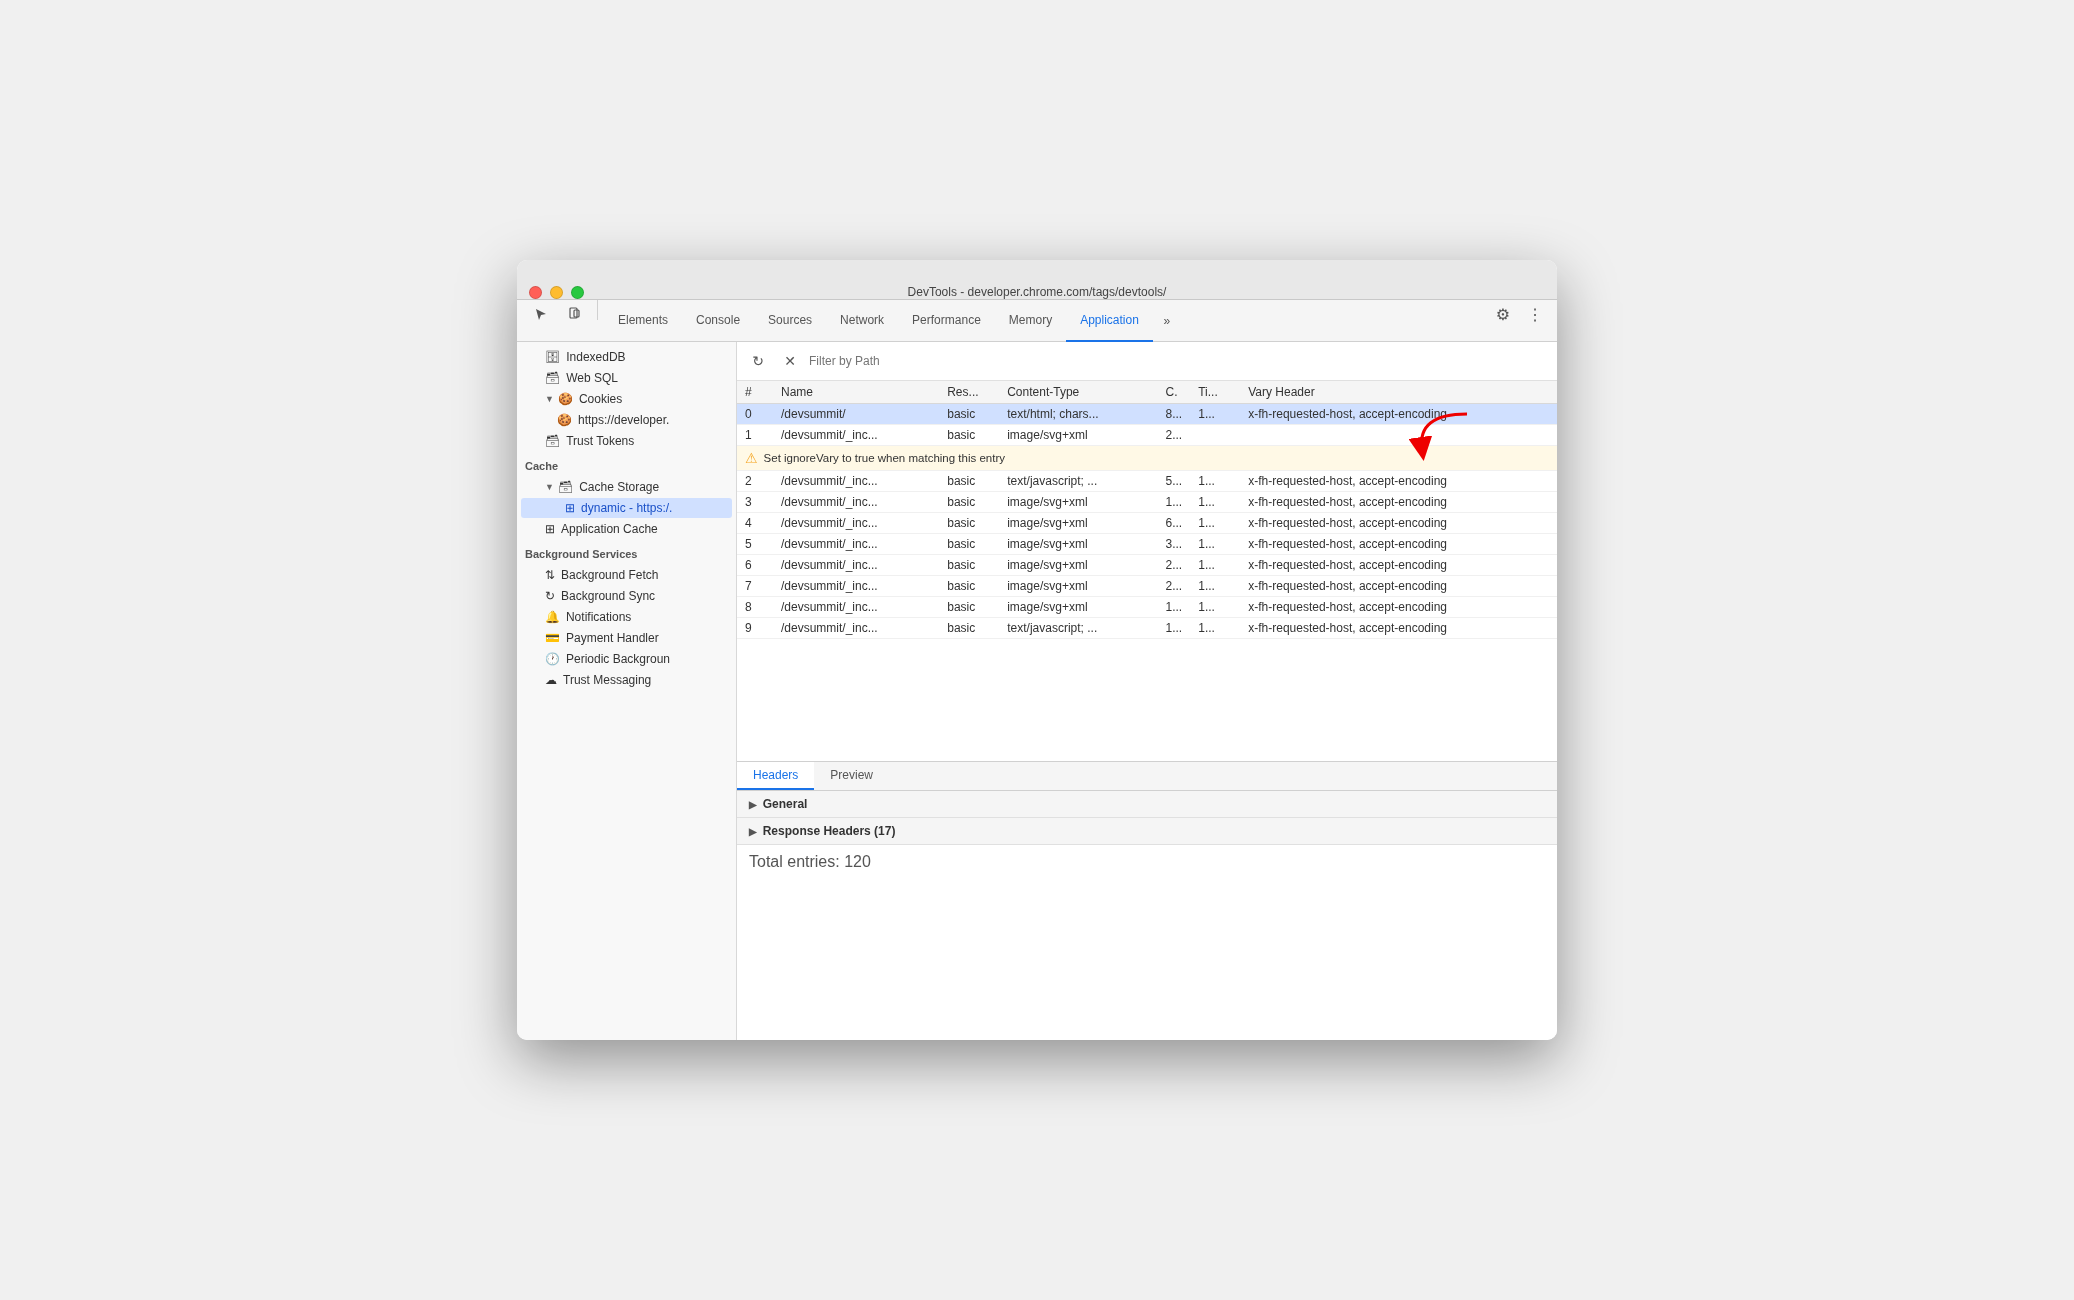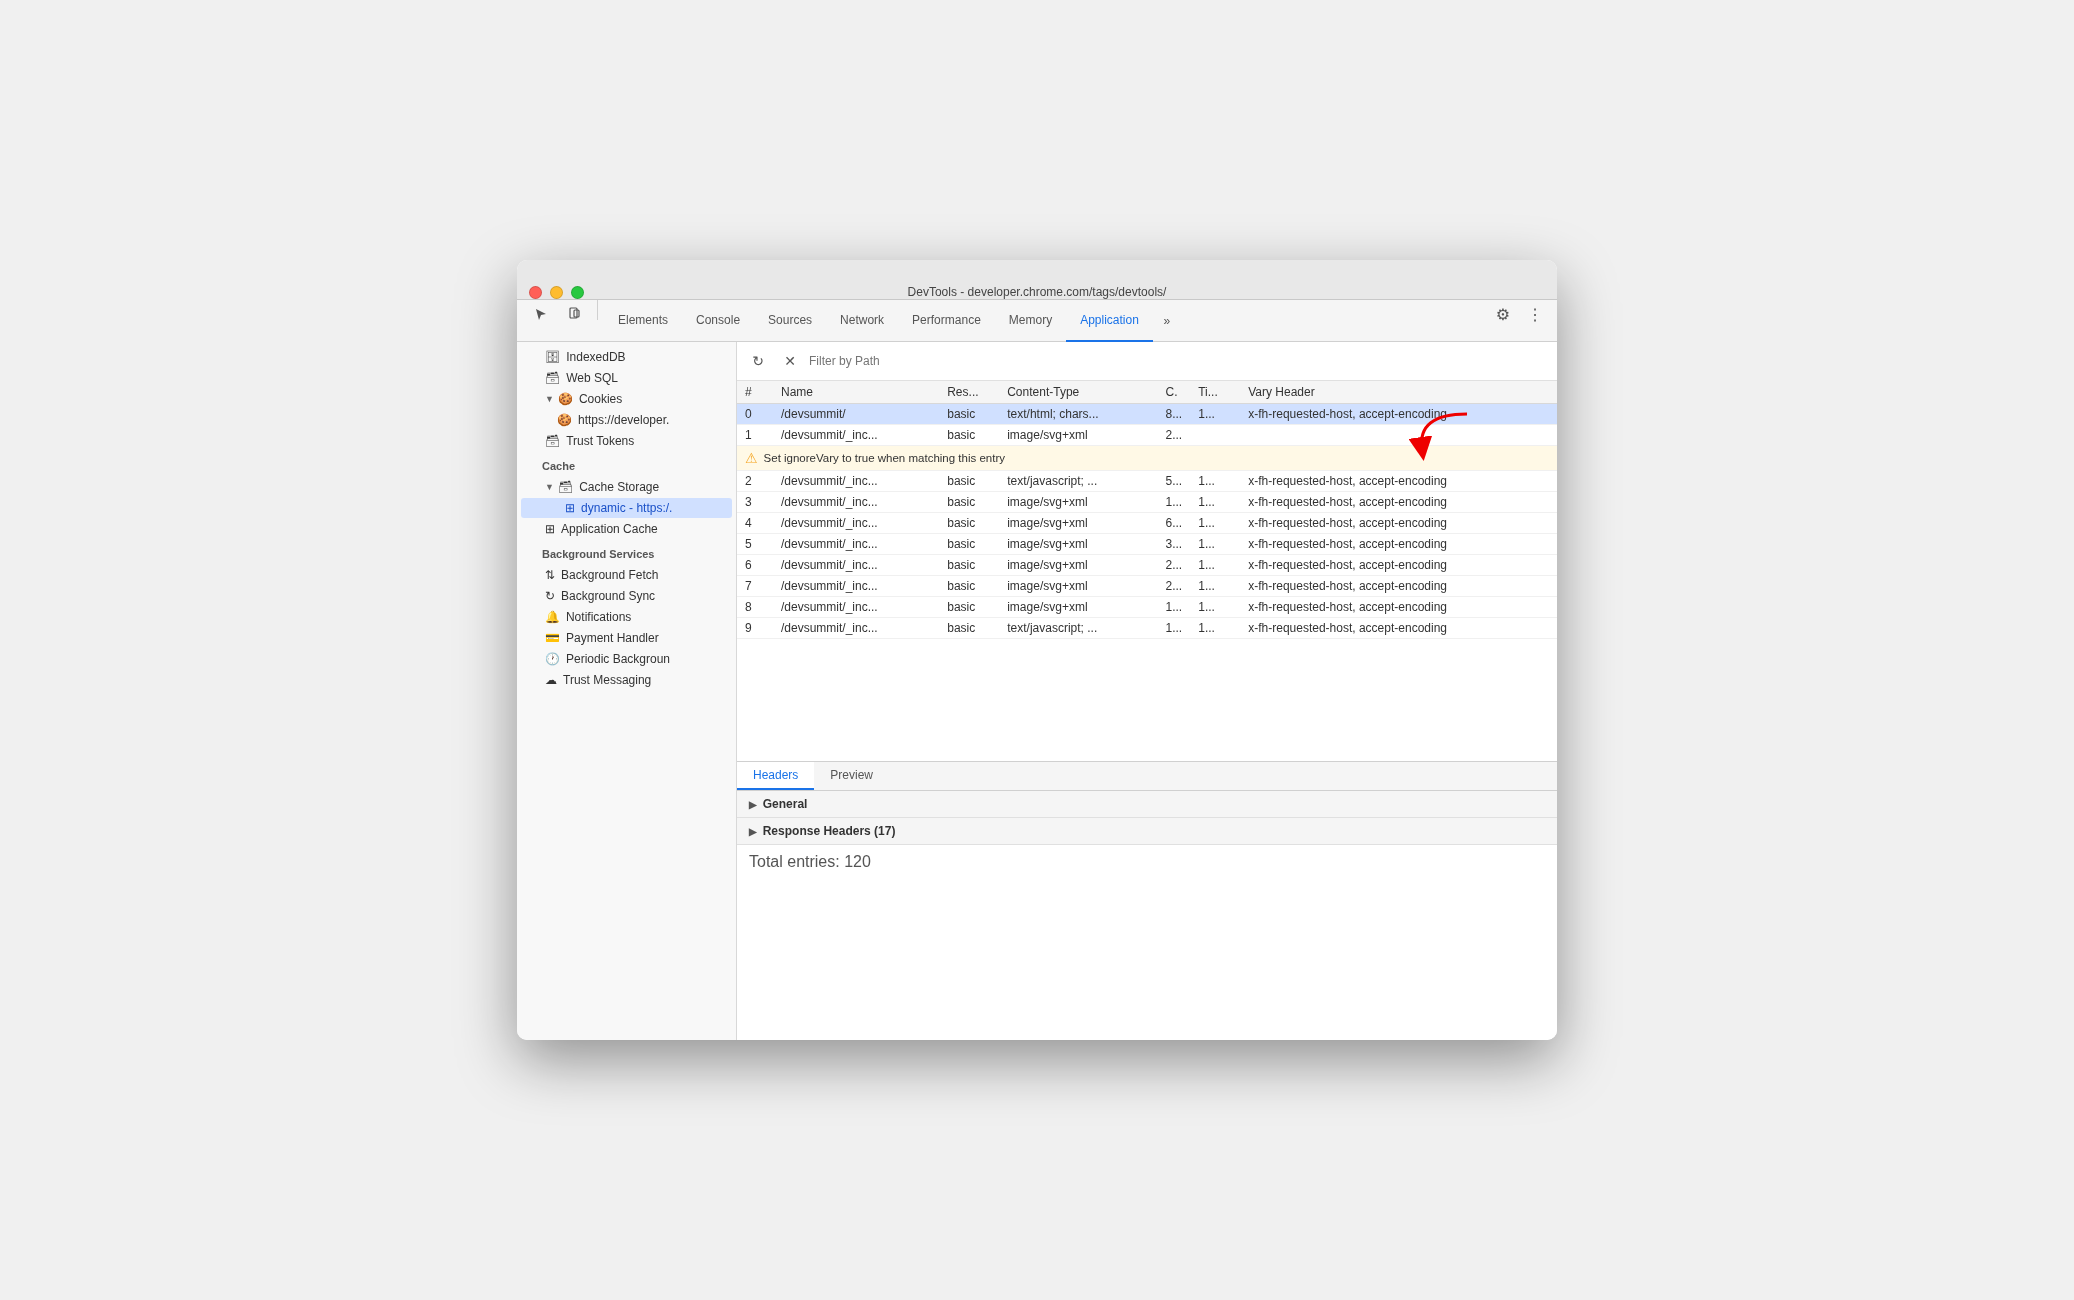--- a/index.html
+++ b/index.html
@@ -144,21 +144,21 @@
     
     .sidebar {
       width: 220px;
       background: #f8f8f8;
       border-right: 1px solid #d8d8d8;
       overflow-y: auto;
       flex-shrink: 0;
       padding: 4px 0;
     }
     .sidebar-section-header {
-      padding: 8px 12px 4px 25px;
+      padding: 8px 12px 4px 8px;
       font-size: 11px;
       font-weight: 600;
       color: #555;
     }
     .sidebar-item {
       display: flex;
       align-items: center;
       padding: 3px 8px 3px 16px;
       cursor: pointer;
       color: #333;

